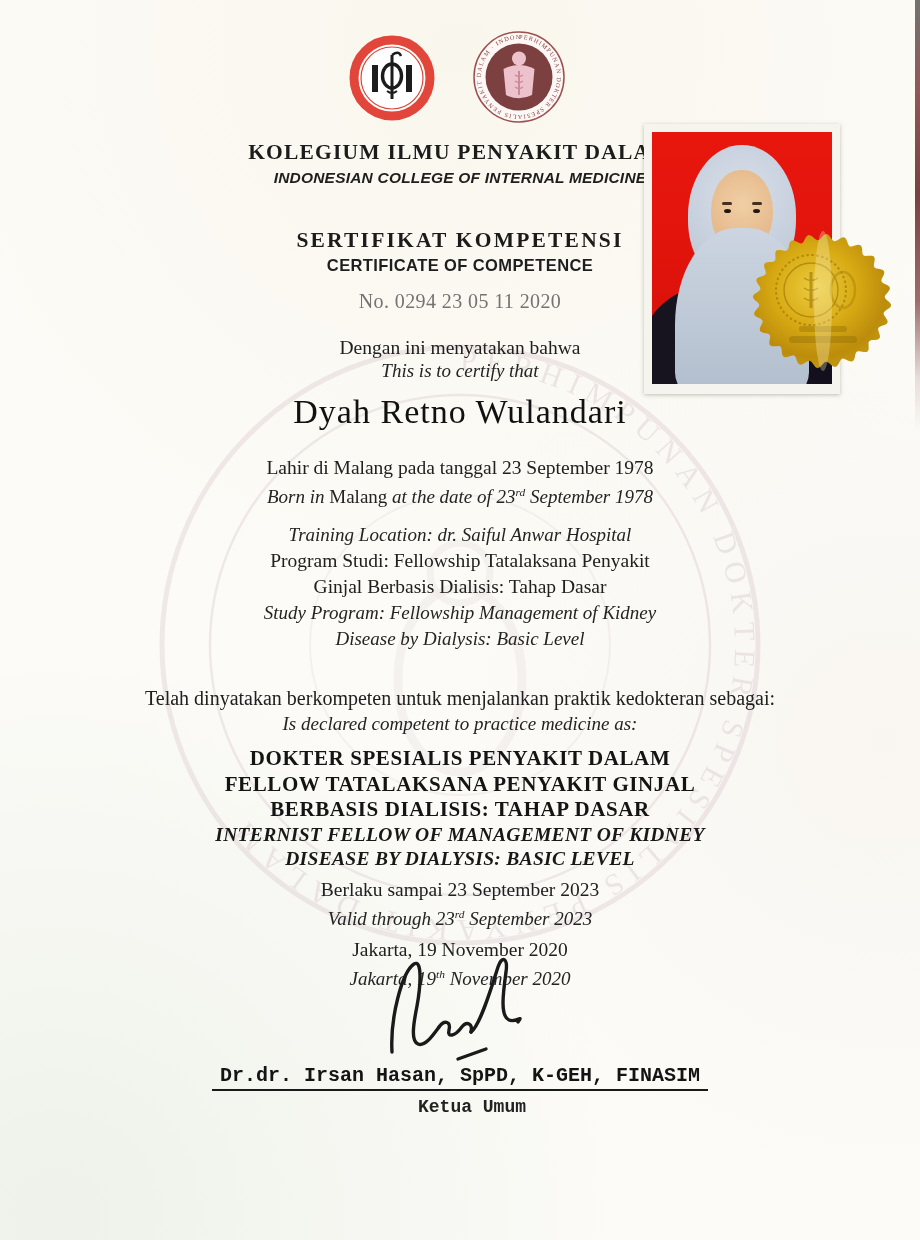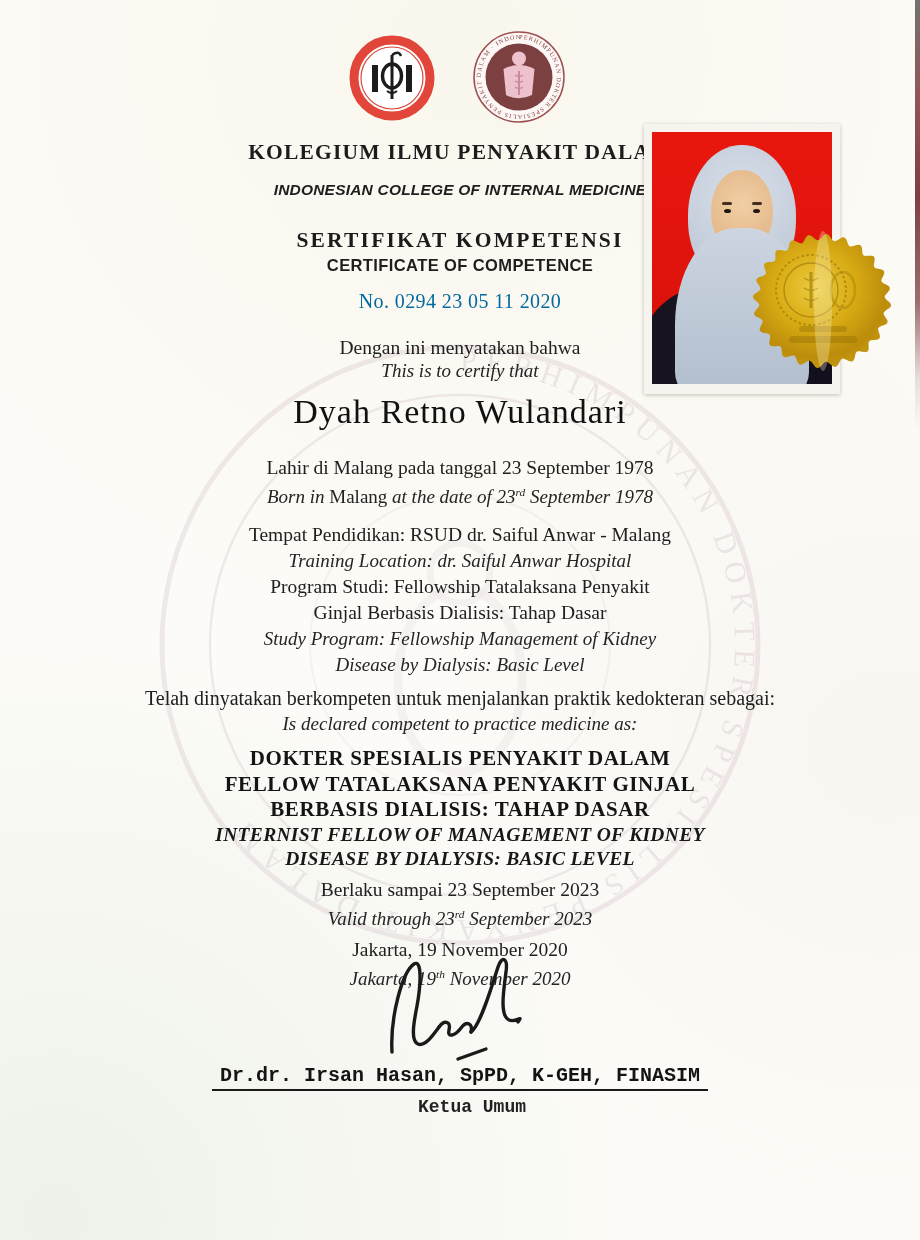--- a/index.html
+++ b/index.html
@@ -12,25 +12,25 @@
       #fcfbf7;
     font-family:"Liberation Serif", serif;
     color:#222;
   }
   .tb{position:absolute;left:0;right:0;text-align:center;}
   .line{display:block;}
 
   
   .org-id{font-size:21.5px;font-weight:bold;letter-spacing:1.2px;color:#1c1c1c;}
   .org-en{font-family:"Liberation Sans",sans-serif;font-style:italic;font-weight:bold;
-          font-size:15.5px;letter-spacing:.2px;margin-top:16px;color:#1e1e1e;}
+          font-size:15.5px;letter-spacing:.2px;margin-top:4px;color:#1e1e1e;}
   .cert-id{font-size:21.5px;font-weight:bold;letter-spacing:2.2px;color:#1b1b1b;}
   .cert-en{font-family:"Liberation Sans",sans-serif;font-weight:bold;
            font-size:16.5px;letter-spacing:.4px;margin-top:3px;color:#1e1e1e;}
-  .number{font-size:20px;color:#0369a1;letter-spacing:.4px;}
+  .number{font-size:20px;color:#737373;letter-spacing:.4px;}
 
   .t-norm{font-size:19.5px;color:#202020;}
   .t-ital{font-size:19px;font-style:italic;color:#242424;}
   .intro .line{line-height:23px;}
   .name{font-size:34px;font-weight:normal;letter-spacing:1px;color:#111;}
   .birth .line{line-height:24px;}
   .edu .line{line-height:26px;}
   .decl .line{line-height:25px;}
   .comp .b{font-size:21px;font-weight:bold;letter-spacing:.6px;line-height:25.5px;color:#141414;}
   .comp .bi{font-size:19.5px;font-weight:bold;font-style:italic;letter-spacing:.3px;line-height:24px;color:#181818;}
@@ -189,21 +189,20 @@
   <div class="tb" style="top:393px;">
     <span class="line name">Dyah Retno Wulandari</span>
   </div>
 
   <div class="tb birth" style="top:456px;">
     <span class="line t-norm">Lahir di Malang pada tanggal 23 September 1978</span>
     <span class="line t-ital"><span>Born in </span><span class="upright">Malang</span><span> at the date of 23</span><sup>rd</sup><span> September 1978</span></span>
   </div>
 
   <div class="tb edu" style="top:522px;">
-    <span class="line t-norm">Tempat Pendidikan: RSUD dr. Saiful Anwar - Malang</span>
     <span class="line t-ital">Training Location: dr. Saiful Anwar Hospital</span>
     <span class="line t-norm">Program Studi: Fellowship Tatalaksana Penyakit</span>
     <span class="line t-norm">Ginjal Berbasis Dialisis: Tahap Dasar</span>
     <span class="line t-ital">Study Program: Fellowship Management of Kidney</span>
     <span class="line t-ital">Disease by Dialysis: Basic Level</span>
   </div>
 
   <div class="tb decl" style="top:686px;">
     <span class="line t-norm" style="font-size:20px;">Telah dinyatakan berkompeten untuk menjalankan praktik kedokteran sebagai:</span>
     <span class="line t-ital">Is declared competent to practice medicine as:</span>

